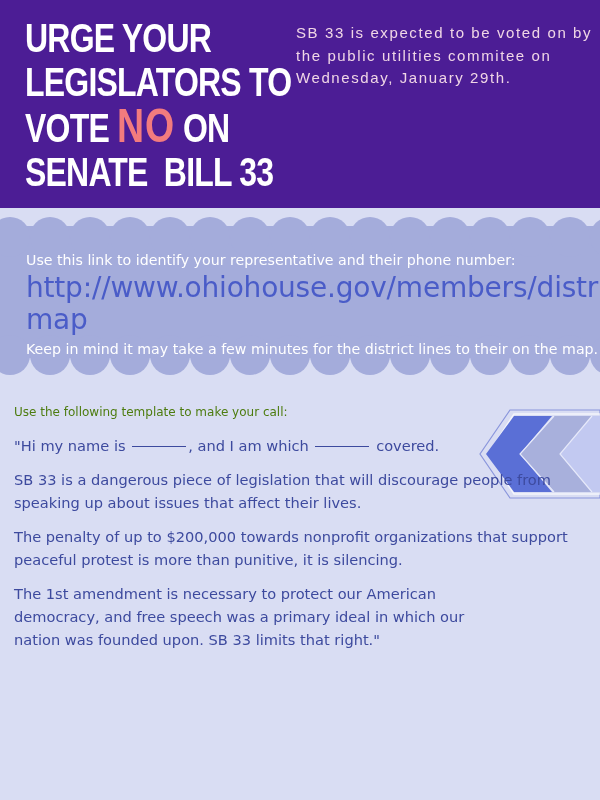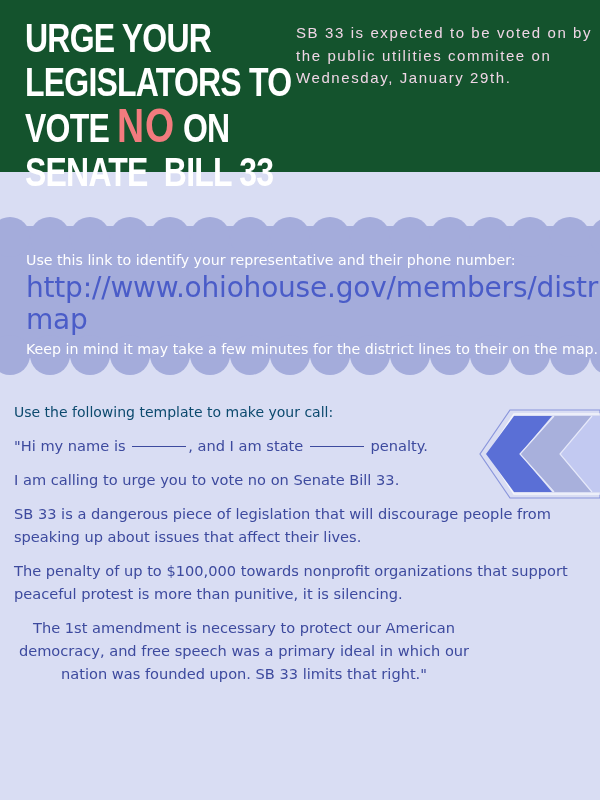--- a/index.html
+++ b/index.html
@@ -1,39 +1,39 @@
 <!DOCTYPE html>
 <html><head>
 <meta charset="utf-8">
 <style>
   * { box-sizing: border-box; margin: 0; padding: 0; }
   html, body { width: 600px; height: 800px; overflow: hidden; }
   body { background: #d9ddf3; font-family: "DejaVu Sans", sans-serif; position: relative; }
 
-  .header { position: absolute; left: 0; top: 0; width: 600px; height: 172px; background: #14532d; }
+  .header { position: absolute; left: 0; top: 0; width: 600px; height: 208px; background: #4c1d95; }
   .headline { position: absolute; left: 25px; top: 16px; width: 260px; color: #ffffff;
     font-family: "Liberation Sans", sans-serif; font-weight: bold; font-size: 41px; line-height: 44px;
     letter-spacing: -1px; transform: scaleX(0.78); transform-origin: left top; white-space: nowrap; }
   .headline .line { display: block; }
   .headline .no { color: #f27b7e; font-size: 48px; letter-spacing: 1px; }
   .side-info { position: absolute; left: 296px; top: 22px; width: 300px; color: #f0d6e6;
     font-family: Liberation Sans, sans-serif; font-size: 15px; line-height: 22.5px; letter-spacing: 1.6px; }
   .side-info p { margin-bottom: 22px; }
 
   .scallop-band { position: absolute; left: 0; top: 208px; width: 600px; height: 172px; }
   .scallop-band svg { position: absolute; left: 0; top: 0; }
   .link-block { position: absolute; left: 26px; top: 250px; width: 580px; }
   .link-intro { color: #ffffff; font-size: 14.2px; line-height: 20px; }
   .link-url { color: #4a5cc8; font-size: 28px; line-height: 32px; margin-top: 2px; letter-spacing: -0.2px; display: block; text-decoration: none; }
   .link-note { color: #ffffff; font-size: 14.2px; line-height: 20px; margin-top: 3px; }
 
   .template { position: absolute; left: 14px; top: 401px; width: 580px; color: #3d4a9e; font-size: 14.6px; line-height: 23px; }
-  .template .heading { color: #0c4a6e; font-size: 14px; margin-bottom: 10px; }
+  .template .heading { color: #4d7c0f; font-size: 12px; margin-bottom: 10px; }
   .template p { margin-bottom: 11px; }
-  .template .narrow { width: 460px; text-align: center; }
+  .template .narrow { width: 460px; }
   .blank { display: inline-block; width: 54px; border-bottom: 1px solid #3d4a9e; margin: 0 2px; transform: translateY(-4px); }
 
   .chevrons { position: absolute; left: 476px; top: 404px; width: 124px; height: 100px; }
 </style>
 </head>
 <body>
 
 <div class="header">
   <div class="headline">
     <span class="line">URGE YOUR</span>
@@ -97,18 +97,17 @@
   <polygon points="124,10 38,10 12,50 38,90 124,90" fill="none" stroke="#ffffff" stroke-width="1.5" opacity="0.7"></polygon>
   <polygon points="124,12 78,12 44,50 78,88 124,88" fill="#a8b0dc"></polygon>
   <polygon points="124,12 116,12 84,50 116,88 124,88" fill="#c2c9f1"></polygon>
   <polygon points="38,12 76,12 44,50 76,88 38,88 10,50" fill="#5a6fd6"></polygon>
   <polyline points="78,12 44,50 78,88" fill="none" stroke="#e6e9fa" stroke-width="1.2"></polyline>
   <polyline points="116,12 84,50 116,88" fill="none" stroke="#e6e9fa" stroke-width="1.2"></polyline>
 </svg>
 
 <div class="template">
   <div class="heading">Use the following template to make your call:</div>
-  <p><span>"Hi my name is</span> <span class="blank"></span><span>, and I am state</span> <span class="blank"></span> <span>penalty.</span></p>
-  <p>I am calling to urge you to vote no on Senate Bill 33.</p>
+  <p><span>"Hi my name is</span> <span class="blank"></span><span>, and I am which</span> <span class="blank"></span> <span>covered.</span></p>
   <p>SB 33 is a dangerous piece of legislation that will discourage people from speaking up about issues that affect their lives.</p>
-  <p>The penalty of up to $100,000 towards nonprofit organizations that support peaceful protest is more than punitive, it is silencing.</p>
+  <p>The penalty of up to $200,000 towards nonprofit organizations that support peaceful protest is more than punitive, it is silencing.</p>
   <p class="narrow">The 1st amendment is necessary to protect our American democracy, and free speech was a primary ideal in which our nation was founded upon. SB 33 limits that right."</p>
 </div>
 
 </body></html>

